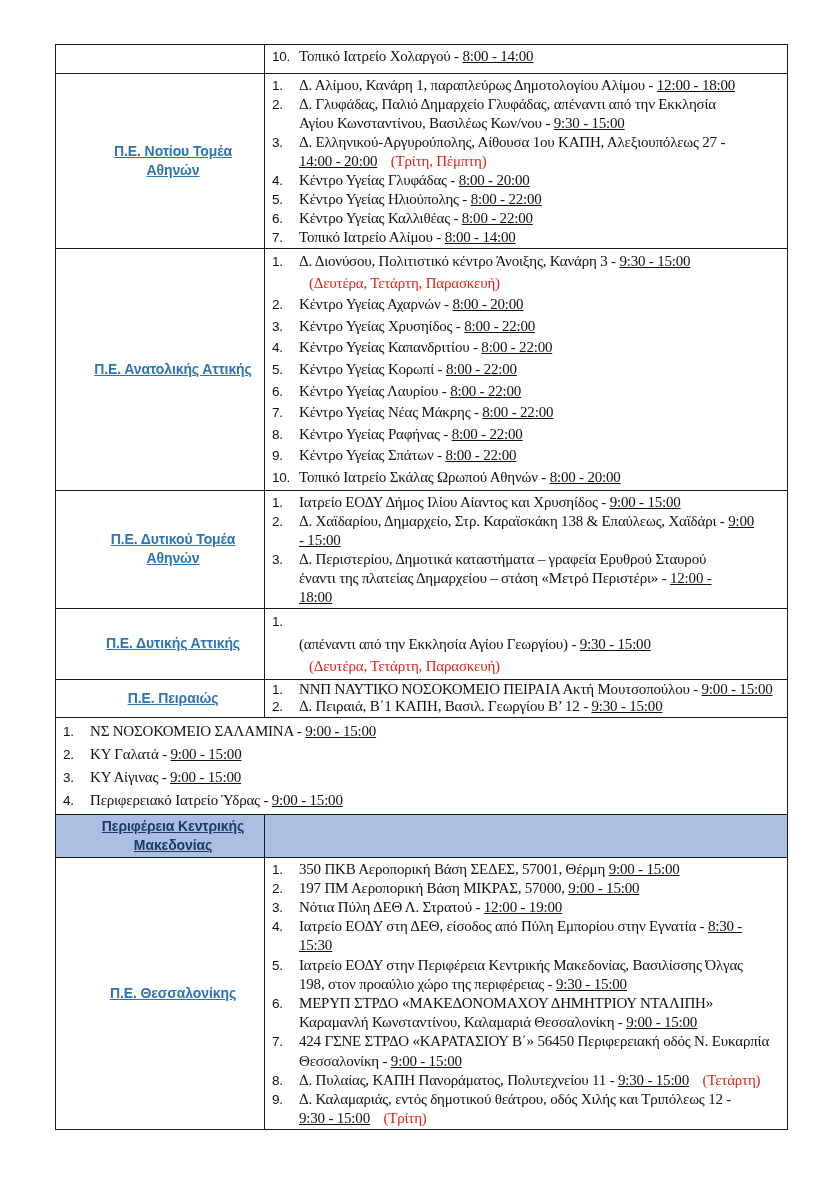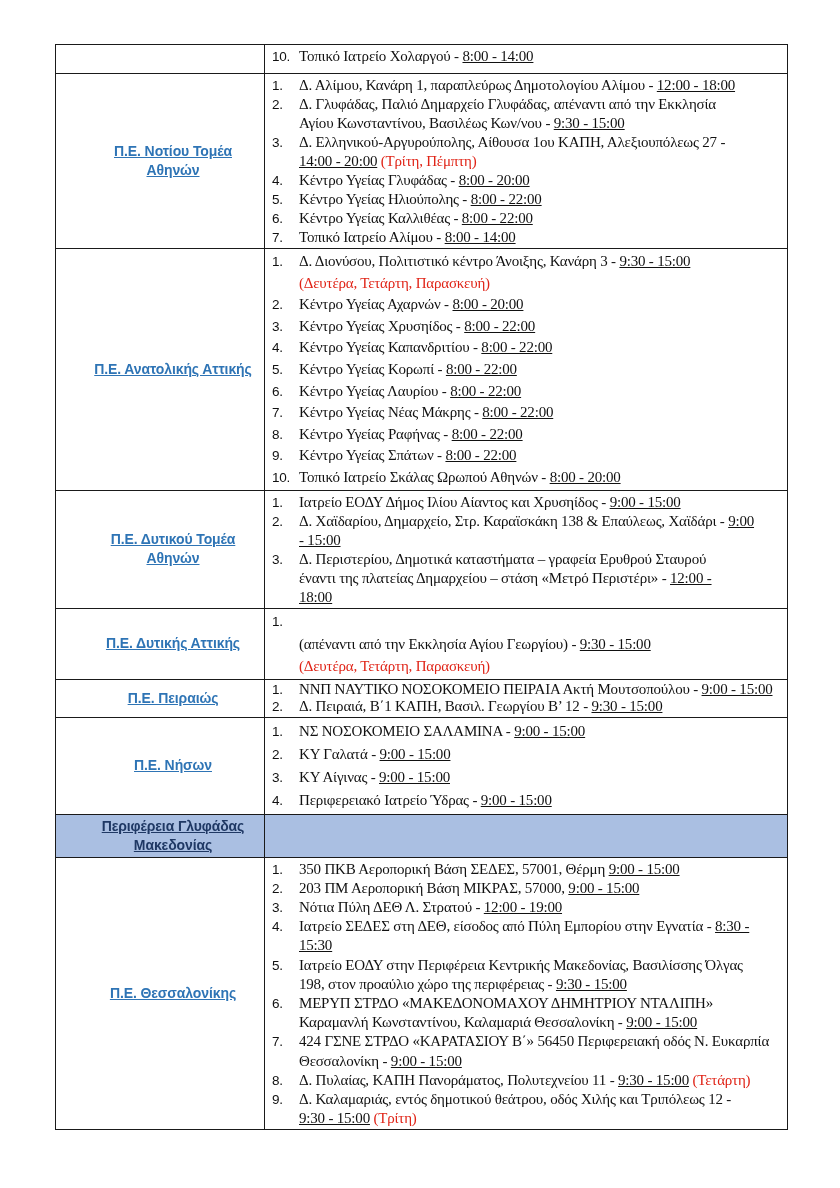--- a/index.html
+++ b/index.html
@@ -29,21 +29,21 @@
   }
   .loc-cell{
     flex:1;box-sizing:border-box;padding:2px 4px 1px 7px;
   }
   .loc-item{display:flex;}
   .item-number{
     flex:0 0 27px;font-size:13.5px;letter-spacing:-0.2px;
   }
   .item-body{flex:1;font-size:15px;letter-spacing:-0.2px;font-family:Liberation Serif, serif;}
   .seg-time{text-decoration:underline;}
-  .seg-days{color:var(--red,#e02417);}
+  .seg-days{color:var(--red,#e02417);padding-left:10px;}
   .header-row{background:var(--hdrbg,#aabfe2);}
   .header-row .region-label{color:var(--hdrtext,#1f3864);}
 </style>
 </head>
 <body style="--accent: #2e74b5; --hdrbg: #aabfe2; --hdrtext: #1f3864; --red: #e02417; --border: #1a1a1a; --text: #111111;">
 
 <div id="doc-table">
     <div class="trow" style="min-height: 28px;">
       <div class="region-cell"></div>
       <div class="loc-cell" style="line-height: 19px;">
@@ -174,23 +174,20 @@
           <span class="item-number">1.</span>
           <span class="item-body"><span class="seg-plain">ΝΝΠ ΝΑΥΤΙΚΟ ΝΟΣΟΚΟΜΕΙΟ ΠΕΙΡΑΙΑ Ακτή Μουτσοπούλου - </span><span class="seg-time">9:00 - 15:00</span></span>
         </div>
         <div class="loc-item">
           <span class="item-number">2.</span>
           <span class="item-body"><span class="seg-plain">Δ. Πειραιά, Β΄1 ΚΑΠΗ, Βασιλ. Γεωργίου Β’ 12 - </span><span class="seg-time">9:30 - 15:00</span></span>
         </div>
       </div>
     </div>
     <div class="trow" style="min-height: 94px;">
-      <div class="region-cell">
-        <span class="region-label">Π.Ε. Νήσων</span>
-      </div>
       <div class="loc-cell" style="line-height: 23.2px;">
         <div class="loc-item">
           <span class="item-number">1.</span>
           <span class="item-body"><span class="seg-plain">ΝΣ ΝΟΣΟΚΟΜΕΙΟ ΣΑΛΑΜΙΝΑ - </span><span class="seg-time">9:00 - 15:00</span></span>
         </div>
         <div class="loc-item">
           <span class="item-number">2.</span>
           <span class="item-body"><span class="seg-plain">ΚΥ Γαλατά - </span><span class="seg-time">9:00 - 15:00</span></span>
         </div>
         <div class="loc-item">
@@ -198,44 +195,44 @@
           <span class="item-body"><span class="seg-plain">ΚΥ Αίγινας - </span><span class="seg-time">9:00 - 15:00</span></span>
         </div>
         <div class="loc-item">
           <span class="item-number">4.</span>
           <span class="item-body"><span class="seg-plain">Περιφερειακό Ιατρείο Ύδρας - </span><span class="seg-time">9:00 - 15:00</span></span>
         </div>
       </div>
     </div>
     <div class="trow header-row" style="min-height: 40px;">
       <div class="region-cell">
-        <span class="region-label">Περιφέρεια Γλυφάδας Μακεδονίας</span>
+        <span class="region-label">Περιφέρεια Κεντρικής Μακεδονίας</span>
       </div>
       <div class="loc-cell" style="line-height: 19px;"></div>
     </div>
     <div class="trow" style="min-height: 270px;">
       <div class="region-cell">
         <span class="region-label">Π.Ε. Θεσσαλονίκης</span>
       </div>
       <div class="loc-cell" style="line-height: 19.2px;">
         <div class="loc-item">
           <span class="item-number">1.</span>
           <span class="item-body"><span class="seg-plain">350 ΠΚΒ Αεροπορική Βάση ΣΕΔΕΣ, 57001, Θέρμη </span><span class="seg-time">9:00 - 15:00</span></span>
         </div>
         <div class="loc-item">
           <span class="item-number">2.</span>
-          <span class="item-body"><span class="seg-plain">203 ΠΜ Αεροπορική Βάση ΜΙΚΡΑΣ, 57000, </span><span class="seg-time">9:00 - 15:00</span></span>
+          <span class="item-body"><span class="seg-plain">197 ΠΜ Αεροπορική Βάση ΜΙΚΡΑΣ, 57000, </span><span class="seg-time">9:00 - 15:00</span></span>
         </div>
         <div class="loc-item">
           <span class="item-number">3.</span>
           <span class="item-body"><span class="seg-plain">Νότια Πύλη ΔΕΘ Λ. Στρατού - </span><span class="seg-time">12:00 - 19:00</span></span>
         </div>
         <div class="loc-item">
           <span class="item-number">4.</span>
-          <span class="item-body"><span class="seg-plain">Ιατρείο ΣΕΔΕΣ στη ΔΕΘ, είσοδος από Πύλη Εμπορίου στην Εγνατία - </span><span class="seg-time">8:30 -</span><br><span class="seg-time">15:30</span></span>
+          <span class="item-body"><span class="seg-plain">Ιατρείο ΕΟΔΥ στη ΔΕΘ, είσοδος από Πύλη Εμπορίου στην Εγνατία - </span><span class="seg-time">8:30 -</span><br><span class="seg-time">15:30</span></span>
         </div>
         <div class="loc-item">
           <span class="item-number">5.</span>
           <span class="item-body"><span class="seg-plain">Ιατρείο ΕΟΔΥ στην  Περιφέρεια Κεντρικής Μακεδονίας, Βασιλίσσης Όλγας</span><br><span class="seg-plain">198, στον προαύλιο χώρο της περιφέρειας - </span><span class="seg-time">9:30 - 15:00</span></span>
         </div>
         <div class="loc-item">
           <span class="item-number">6.</span>
           <span class="item-body"><span class="seg-plain">ΜΕΡΥΠ ΣΤΡΔΟ «ΜΑΚΕΔΟΝΟΜΑΧΟΥ ΔΗΜΗΤΡΙΟΥ ΝΤΑΛΙΠΗ»</span><br><span class="seg-plain">Καραμανλή Κωνσταντίνου, Καλαμαριά Θεσσαλονίκη - </span><span class="seg-time">9:00 - 15:00</span></span>
         </div>
         <div class="loc-item">

